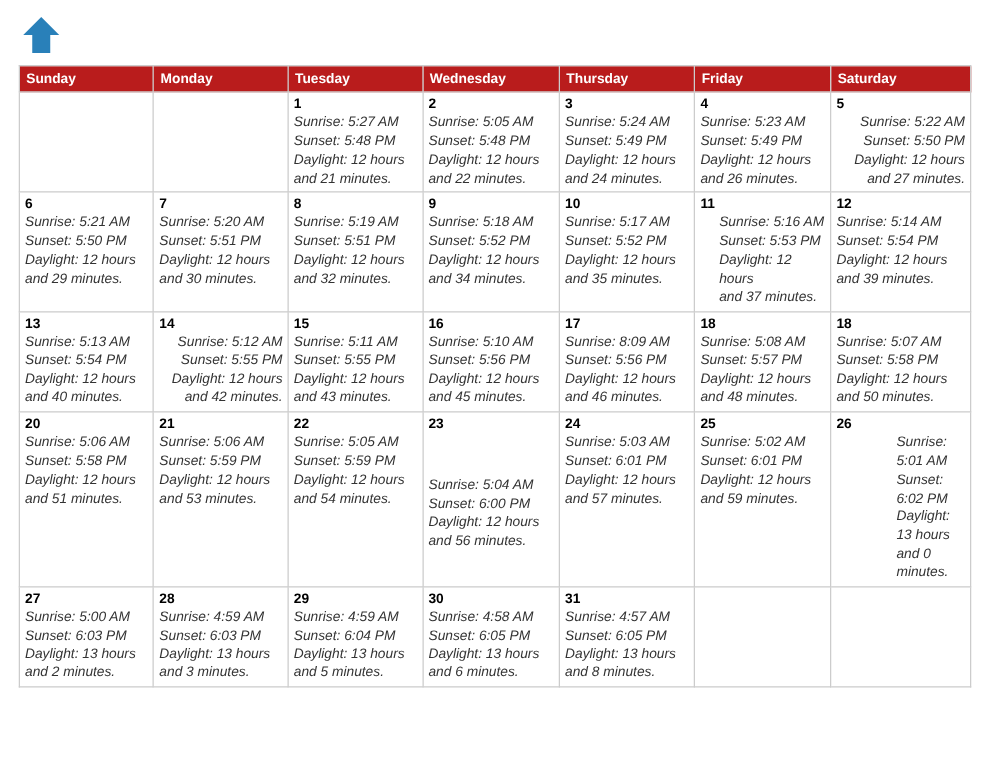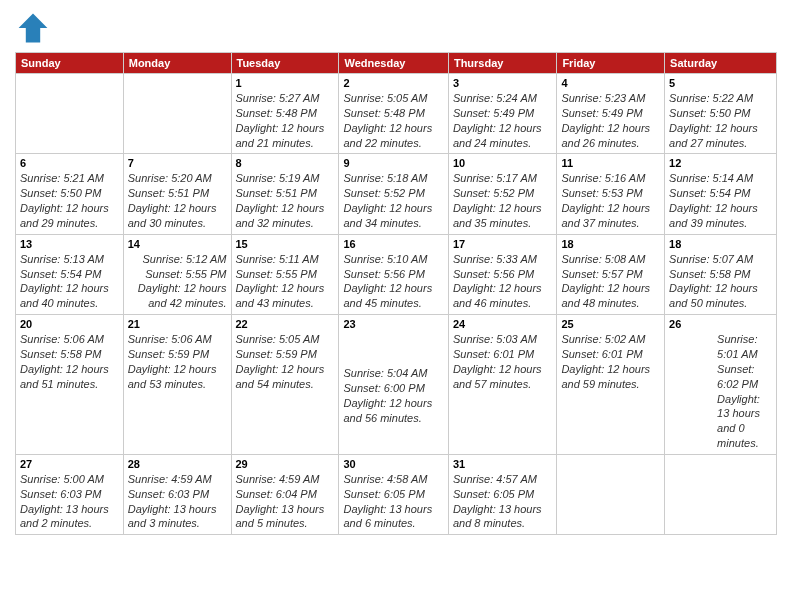--- a/index.html
+++ b/index.html
@@ -145,21 +145,21 @@
           </td>
           <td>
             <span class="day-num">4</span>
             <div class="day-info" style="white-space: pre-line;">Sunrise: 5:23 AM
 Sunset: 5:49 PM
 Daylight: 12 hours
 and 26 minutes.</div>
           </td>
           <td>
             <span class="day-num">5</span>
-            <div class="day-info" style="white-space: pre-line;">Sunrise: 5:22 AM
+            <div class="day-info" style="white-space: pre-line; text-align: right;">Sunrise: 5:22 AM
 Sunset: 5:50 PM
 Daylight: 12 hours
 and 27 minutes.</div>
           </td>
         </tr>
         <tr>
           <td>
             <span class="day-num">6</span>
             <div class="day-info" style="white-space: pre-line;">Sunrise: 5:21 AM
 Sunset: 5:50 PM
@@ -189,21 +189,21 @@
           </td>
           <td>
             <span class="day-num">10</span>
             <div class="day-info" style="white-space: pre-line;">Sunrise: 5:17 AM
 Sunset: 5:52 PM
 Daylight: 12 hours
 and 35 minutes.</div>
           </td>
           <td>
             <span class="day-num">11</span>
-            <div class="day-info" style="white-space: pre-line;">Sunrise: 5:16 AM
+            <div class="day-info" style="white-space: pre-line; margin-left: 15px;">Sunrise: 5:16 AM
 Sunset: 5:53 PM
 Daylight: 12 hours
 and 37 minutes.</div>
           </td>
           <td>
             <span class="day-num">12</span>
             <div class="day-info" style="white-space: pre-line;">Sunrise: 5:14 AM
 Sunset: 5:54 PM
 Daylight: 12 hours
 and 39 minutes.</div>
@@ -233,21 +233,21 @@
           </td>
           <td>
             <span class="day-num">16</span>
             <div class="day-info" style="white-space: pre-line;">Sunrise: 5:10 AM
 Sunset: 5:56 PM
 Daylight: 12 hours
 and 45 minutes.</div>
           </td>
           <td>
             <span class="day-num">17</span>
-            <div class="day-info" style="white-space: pre-line;">Sunrise: 5:33 AM
+            <div class="day-info" style="white-space: pre-line;">Sunrise: 8:09 AM
 Sunset: 5:56 PM
 Daylight: 12 hours
 and 46 minutes.</div>
           </td>
           <td>
             <span class="day-num">18</span>
             <div class="day-info" style="white-space: pre-line;">Sunrise: 5:08 AM
 Sunset: 5:57 PM
 Daylight: 12 hours
 and 48 minutes.</div>

